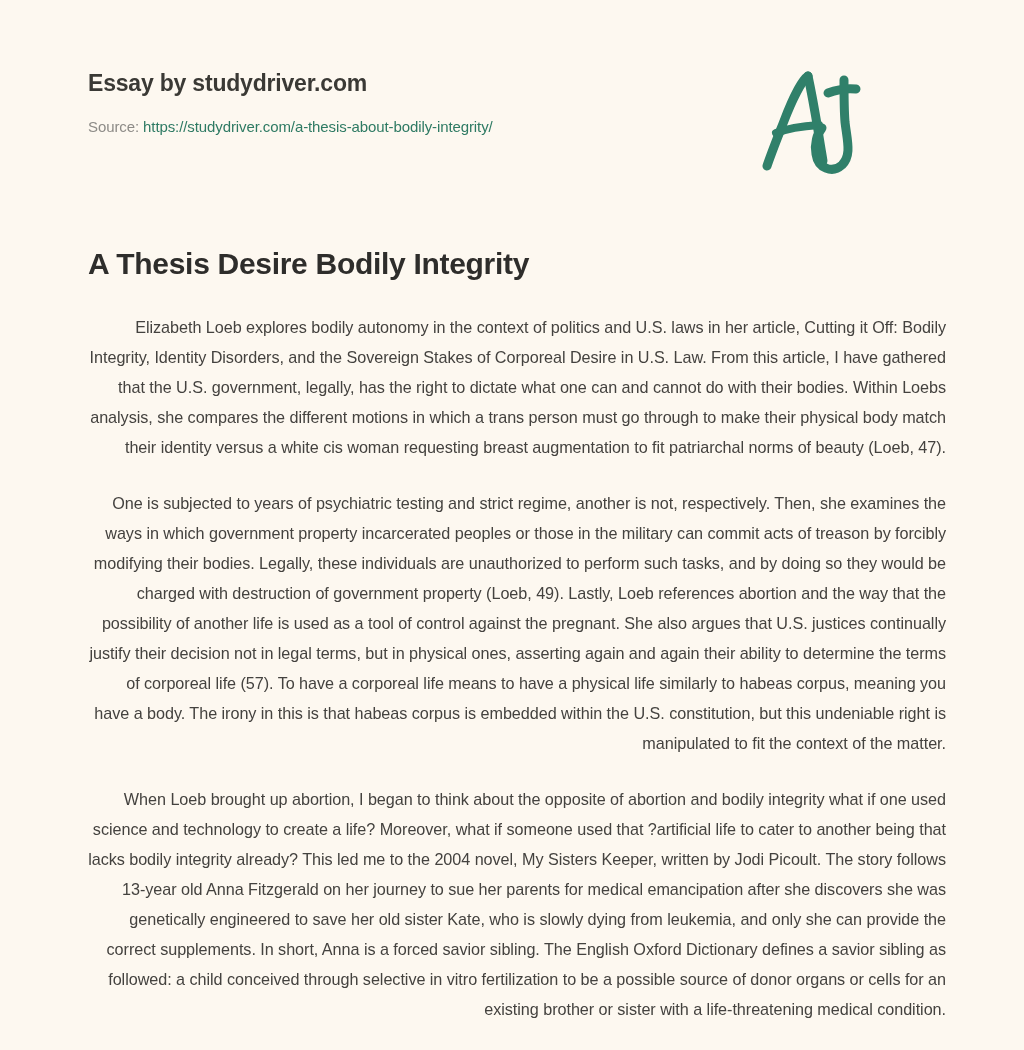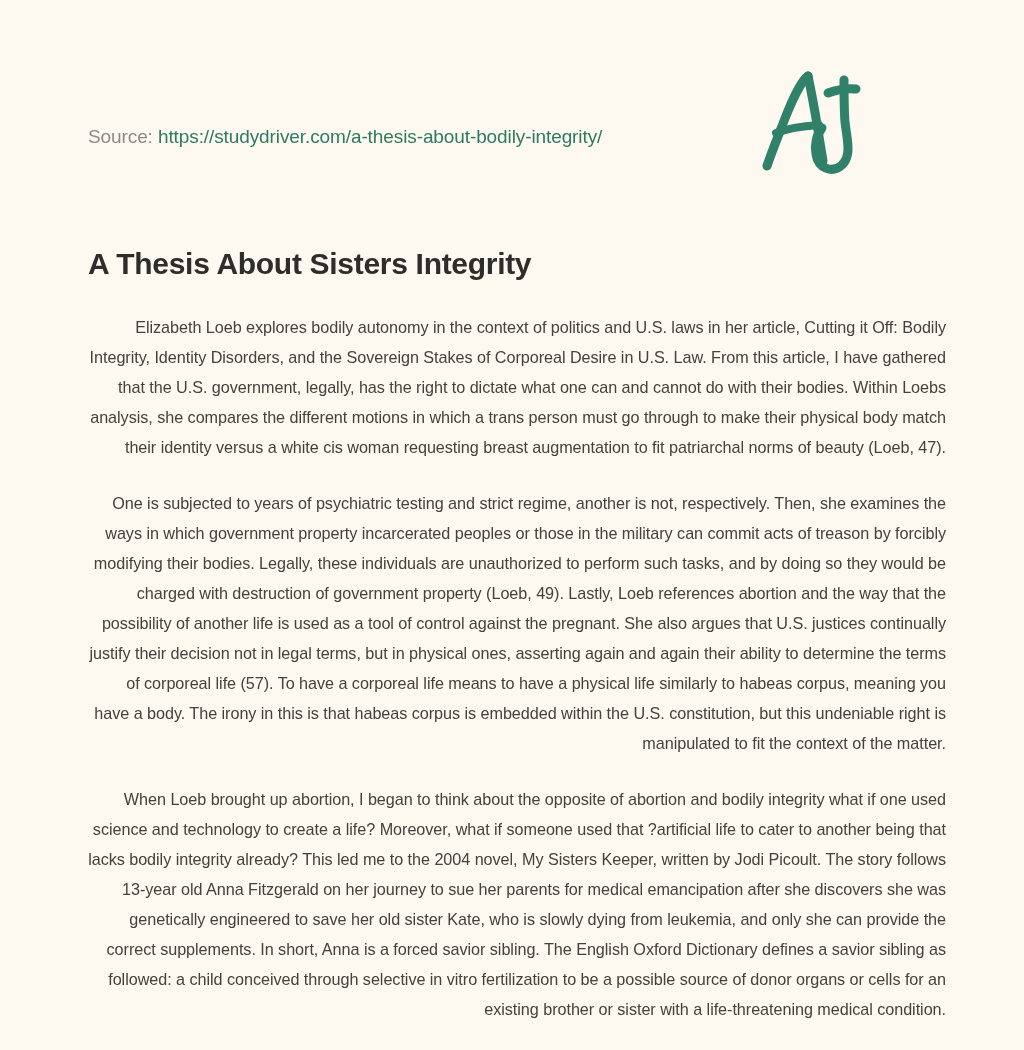--- a/index.html
+++ b/index.html
@@ -36,22 +36,22 @@
     font-size: 23px;
     font-weight: bold;
     letter-spacing: -0.2px;
     color: #3a3935;
     white-space: nowrap;
   }
 
   .source-line {
     position: absolute;
     left: 8px;
-    top: 126px;
-    font-size: 19px;
+    top: 118px;
+    font-size: 15px;
     color: #8d8b87;
     white-space: nowrap;
     letter-spacing: -0.1px;
   }
   .source-url {
     color: #2e7a63;
     text-decoration: none;
   }
 
   .logo {
@@ -101,20 +101,21 @@
     margin-bottom: 4px;
   }
 </style>
 </head>
 <body>
 
 <div class="page">
 
   <div class="header">
 
+    <div class="brand-line">Essay by studydriver.com</div>
 
     <div class="source-line">
       <span>Source:</span>
       <a class="source-url" href="#">https://studydriver.com/a-thesis-about-bodily-integrity/</a>
     </div>
 
     <div class="logo">
       <svg viewBox="0 0 120 112" xmlns="http://www.w3.org/2000/svg" fill="none" stroke="#30806a" stroke-linecap="round" stroke-linejoin="round">
 
         <path d="M56 10 C50 14 40 34 32 55 C25 73 19 88 15 100" stroke-width="9"></path>
@@ -124,21 +125,21 @@
         <path d="M24 67 C34 63 52 60 67 59" stroke-width="8"></path>
 
         <path d="M76 27 C84 24 96 22 104 23" stroke-width="9"></path>
 
         <path d="M92 14 C92 28 92 44 93 56 C95 74 100 89 90 99 C80 108 66 102 64 88 C62 78 65 68 70 62" stroke-width="9"></path>
       </svg>
     </div>
 
   </div>
 
-  <h1 class="doc-title">A Thesis About Sisters Integrity</h1>
+  <h1 class="doc-title">A Thesis Desire Bodily Integrity</h1>
 
   <div class="body-copy">
     <p>Elizabeth Loeb explores bodily autonomy in the context of politics and U.S. laws in her article, Cutting it Off: Bodily Integrity, Identity Disorders, and the Sovereign Stakes of Corporeal Desire in U.S. Law. From this article, I have gathered that the U.S. government, legally, has the right to dictate what one can and cannot do with their bodies. Within Loebs analysis, she compares the different motions in which a trans person must go through to make their physical body match their identity versus a white cis woman requesting breast augmentation to fit patriarchal norms of beauty (Loeb, 47).</p>
     <p>One is subjected to years of psychiatric testing and strict regime, another is not, respectively. Then, she examines the ways in which government property incarcerated peoples or those in the military can commit acts of treason by forcibly modifying their bodies. Legally, these individuals are unauthorized to perform such tasks, and by doing so they would be charged with destruction of government property (Loeb, 49). Lastly, Loeb references abortion and the way that the possibility of another life is used as a tool of control against the pregnant. She also argues that U.S. justices continually justify their decision not in legal terms, but in physical ones, asserting again and again their ability to determine the terms of corporeal life (57). To have a corporeal life means to have a physical life similarly to habeas corpus, meaning you have a body. The irony in this is that habeas corpus is embedded within the U.S. constitution, but this undeniable right is manipulated to fit the context of the matter.</p>
     <p>When Loeb brought up abortion, I began to think about the opposite of abortion and bodily integrity what if one used science and technology to create a life? Moreover, what if someone used that ?artificial life to cater to another being that lacks bodily integrity already? This led me to the 2004 novel, My Sisters Keeper, written by Jodi Picoult. The story follows 13-year old Anna Fitzgerald on her journey to sue her parents for medical emancipation after she discovers she was genetically engineered to save her old sister Kate, who is slowly dying from leukemia, and only she can provide the correct supplements. In short, Anna is a forced savior sibling. The English Oxford Dictionary defines a savior sibling as followed: a child conceived through selective in vitro fertilization to be a possible source of donor organs or cells for an existing brother or sister with a life-threatening medical condition.</p>
 
   </div>
 
 </div>
 

